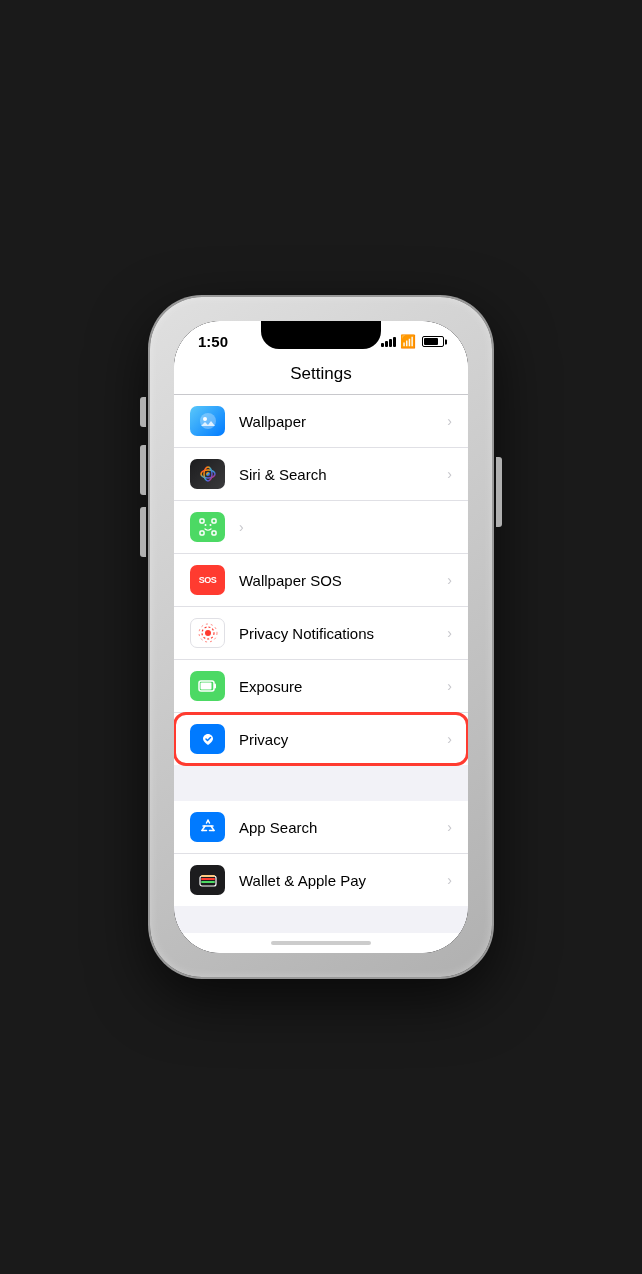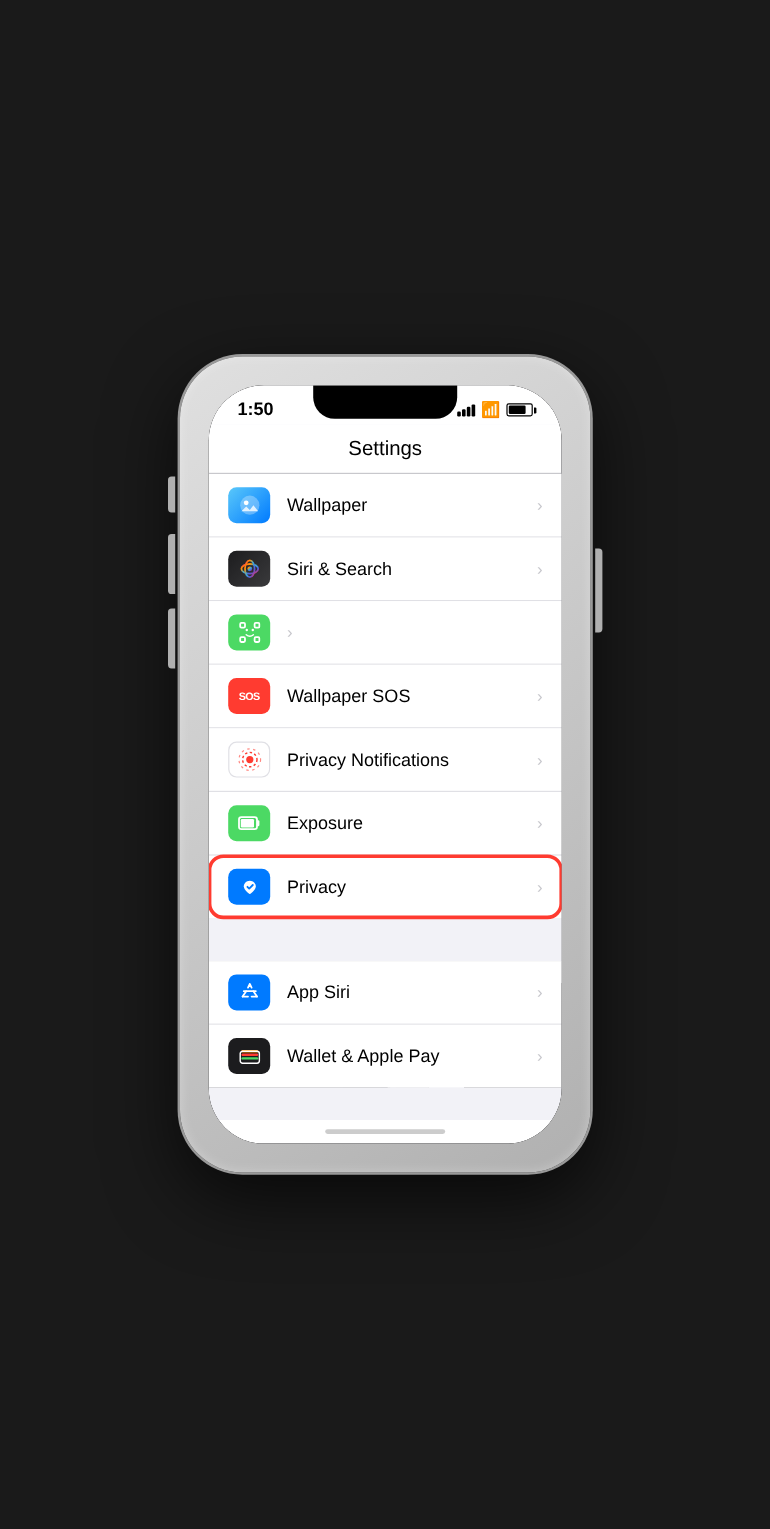--- a/index.html
+++ b/index.html
@@ -408,21 +408,21 @@
               <svg width="18" height="18" viewBox="0 0 18 18" fill="none">
                 <path d="M9 3 L11.5 7.5 L16 7.5 L13 10.5 L14.5 15 L9 12 L3.5 15 L5 10.5 L2 7.5 L6.5 7.5 Z" fill="none"></path>
                 <path d="M9 2 L10.5 5 M9 2 L7.5 5" stroke="white" stroke-width="1.5" stroke-linecap="round"></path>
                 <path d="M4 8 L14 8" stroke="white" stroke-width="1.5" stroke-linecap="round"></path>
                 <path d="M6 8 L3 12.5" stroke="white" stroke-width="1.5" stroke-linecap="round"></path>
                 <path d="M12 8 L15 12.5" stroke="white" stroke-width="1.5" stroke-linecap="round"></path>
                 <path d="M3 12.5 L7.5 12.5" stroke="white" stroke-width="1.5" stroke-linecap="round"></path>
                 <path d="M15 12.5 L10.5 12.5" stroke="white" stroke-width="1.5" stroke-linecap="round"></path>
               </svg>
             </div>
-            <span class="row-label">App Siri</span>
+            <span class="row-label">App Search</span>
             <span class="row-chevron">›</span>
           </div>
 
           <div class="settings-row">
             <div class="row-icon icon-wallet">
               <svg width="18" height="18" viewBox="0 0 18 18" fill="none">
                 <rect x="2" y="4" width="14" height="2" rx="1" fill="#ff9500"></rect>
                 <rect x="2" y="7" width="14" height="2" rx="1" fill="#ff3b30"></rect>
                 <rect x="2" y="10" width="14" height="2" rx="1" fill="#4cd964"></rect>
                 <rect x="1" y="5" width="16" height="10" rx="2" stroke="white" stroke-width="1.2" fill="none"></rect>

